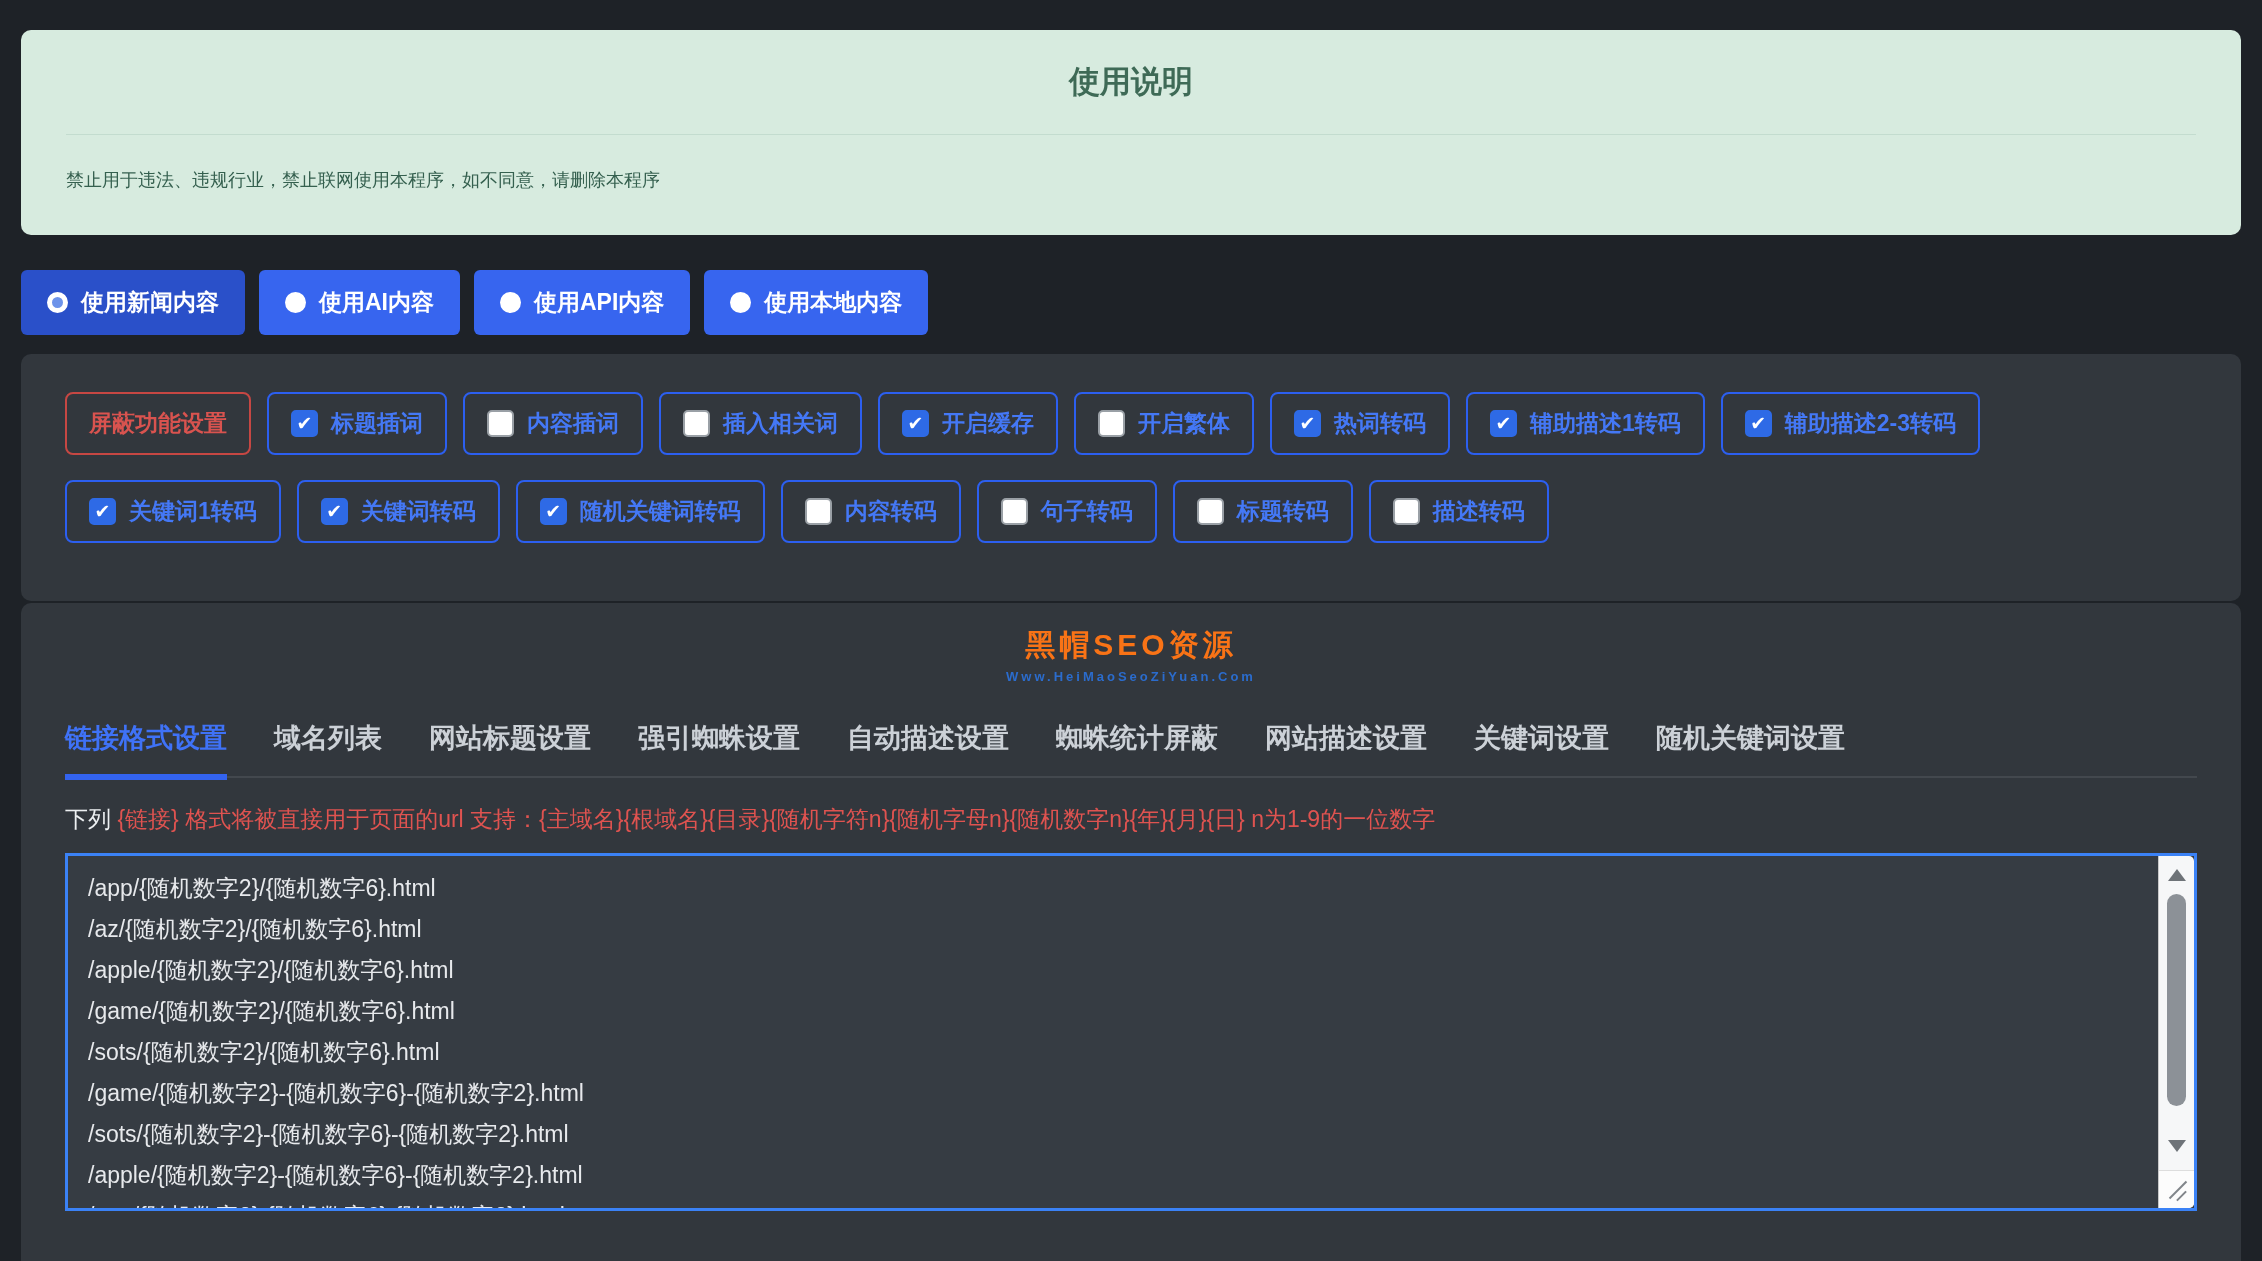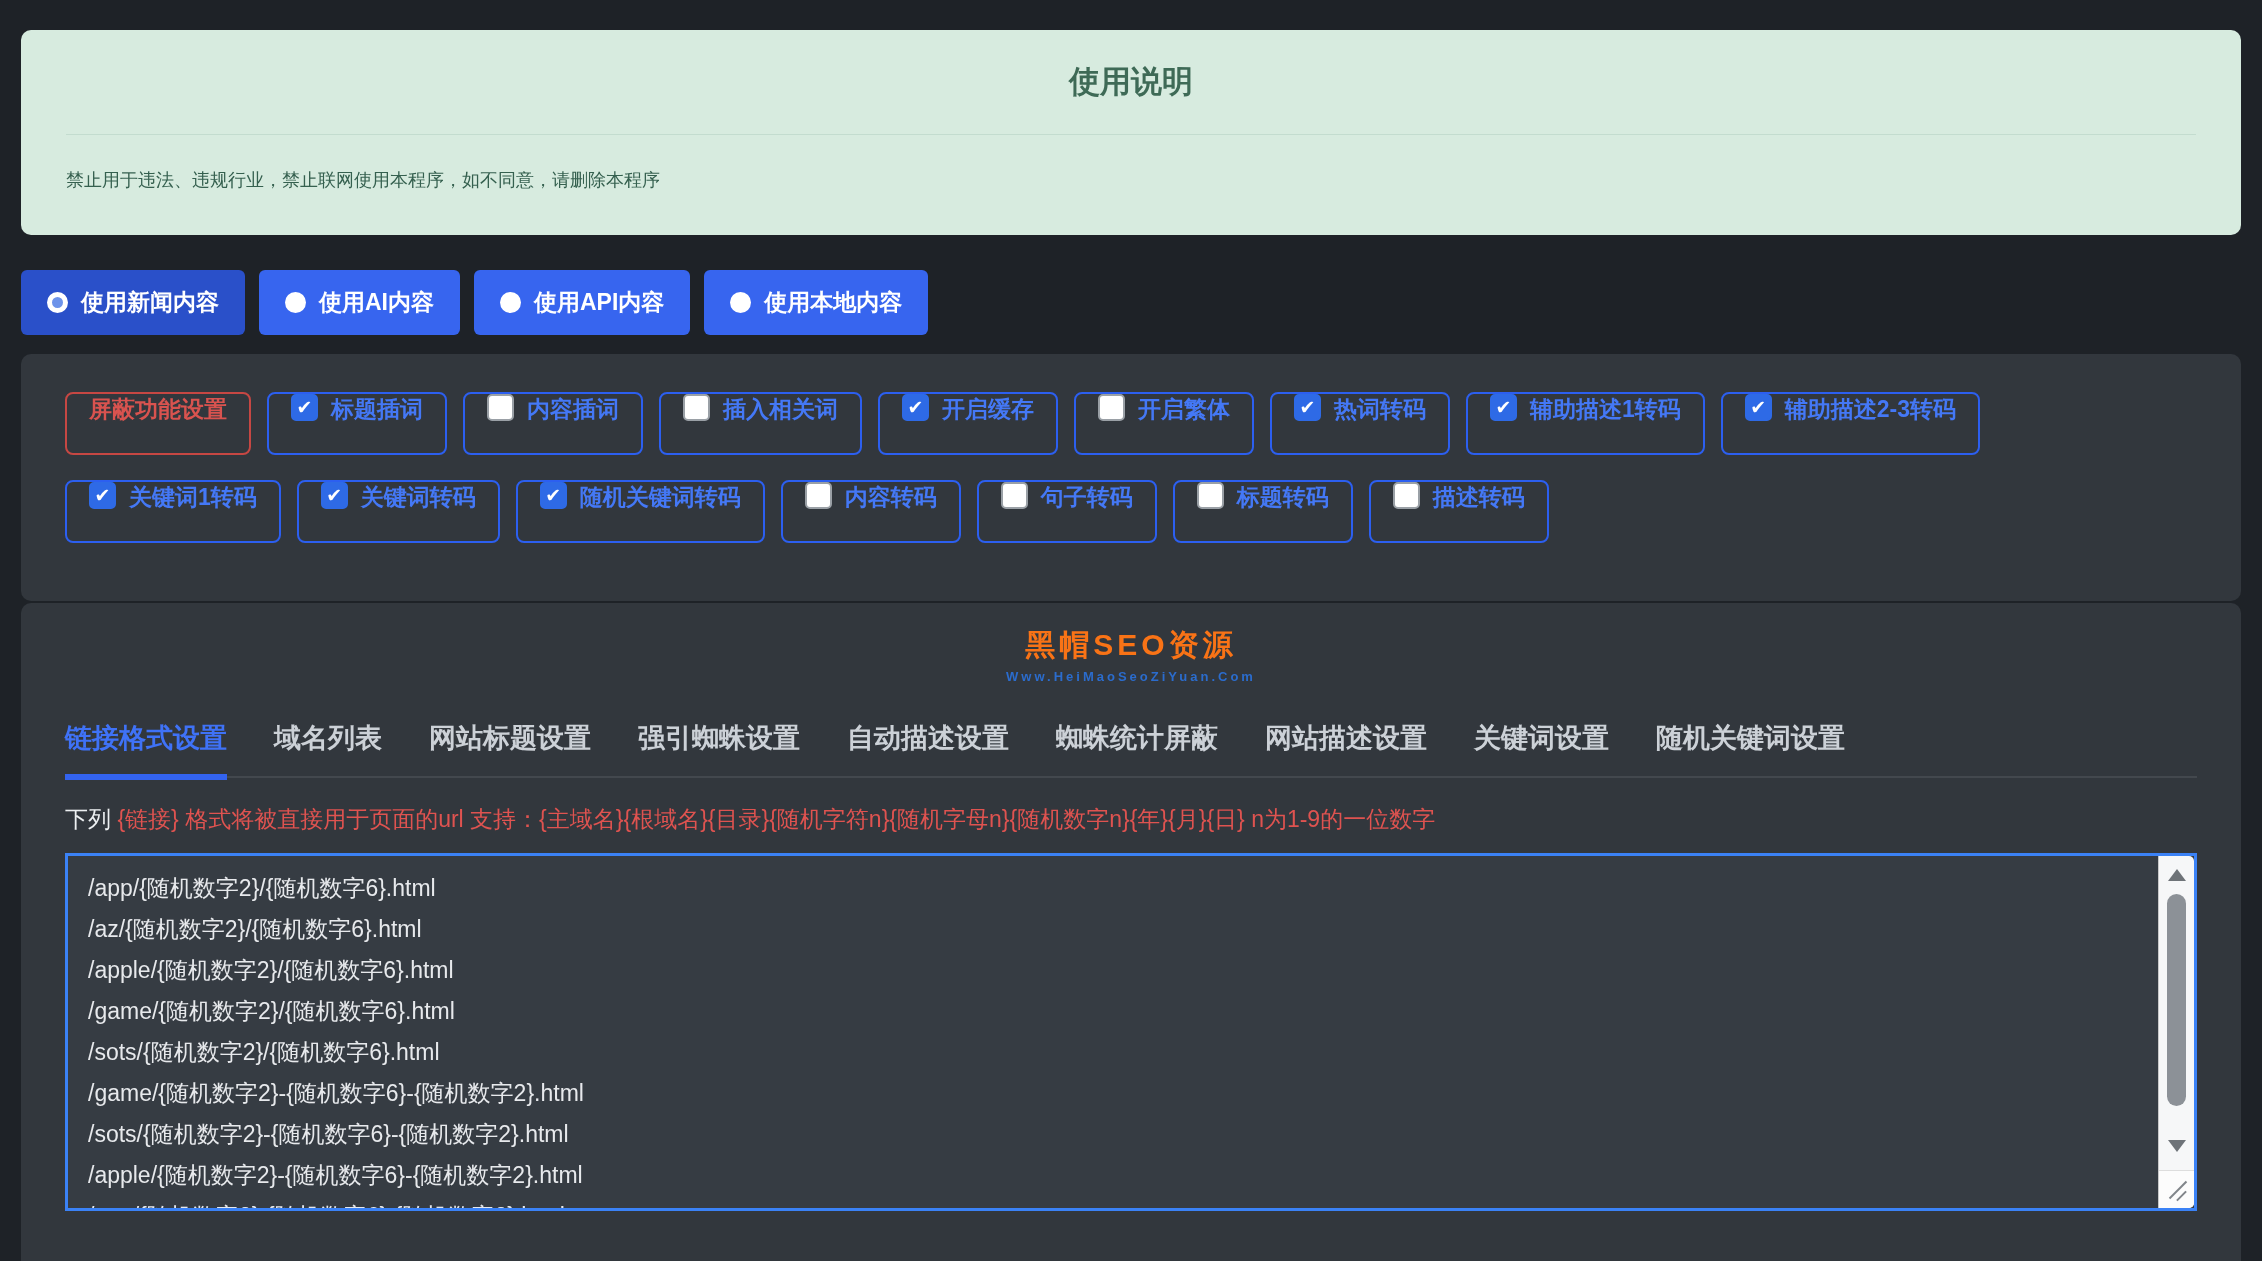--- a/index.html
+++ b/index.html
@@ -47,21 +47,21 @@
   
   .card { background:#32373d; border-radius:10px; }
   .toggles-card { margin-top:19px; padding:38px 44px 58px; }
   .toggle-row { display:flex; flex-wrap:wrap; gap:16px; }
   .toggle-row + .toggle-row { margin-top:25px; }
   .toggle-btn {
     border:2px solid #2c5ff0;
     border-radius:8px;
     height:63px;
     padding:0 22px;
-    display:flex; align-items:flex-start; gap:13px;
+    display:flex; align-items:center; gap:13px;
     color:#4478f6; font-size:23px; font-weight:bold;
     background:transparent; cursor:pointer; white-space:nowrap;
   }
   .toggle-btn.danger { border-color:#c64743; color:#d9534f; }
   .checkbox {
     width:27px; height:27px; border-radius:5px; flex:0 0 auto;
     background:#fff; border:2px solid #9aa0a6;
   }
   .checkbox.checked {
     background:#2e6ae6; border-color:#2e6ae6;

